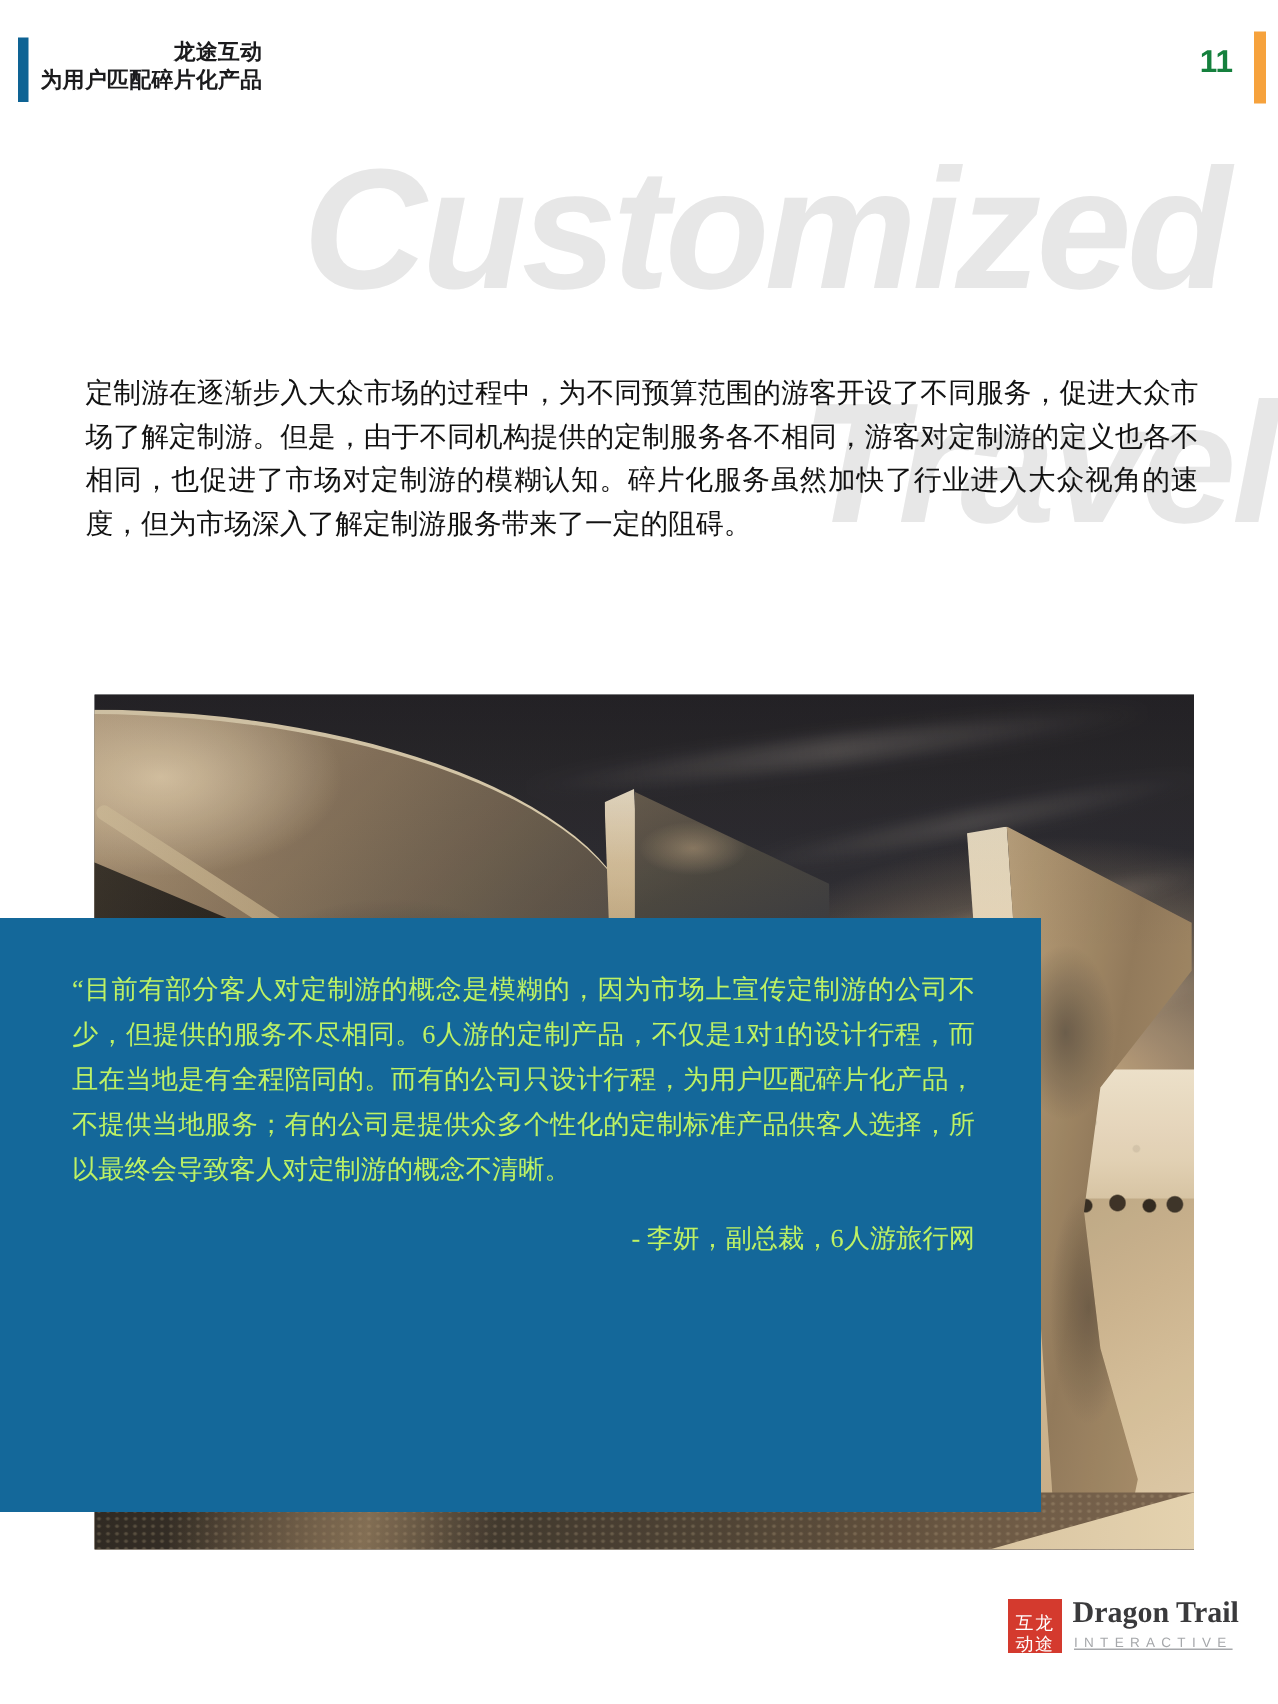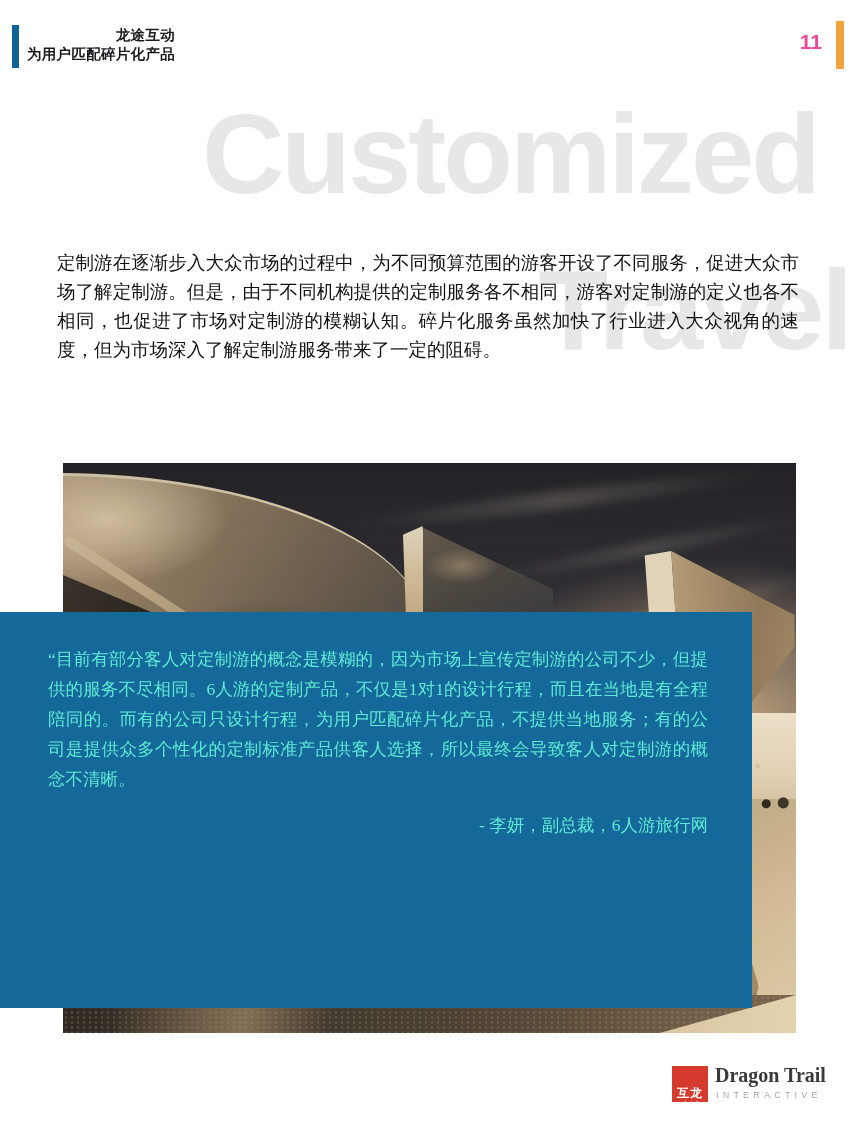--- a/index.html
+++ b/index.html
@@ -4,30 +4,30 @@
 <style>
   html,body { margin:0; padding:0; background:#ffffff; }
   .page {
     position:relative; width:852px; height:1136px; background:#ffffff;
     overflow:hidden; font-family:"Liberation Sans", sans-serif;
   }
   
   .wm {
     position:absolute; z-index:0; color:#e7e7e7; font-weight:bold;
     font-family:"Liberation Sans", sans-serif; letter-spacing:-3px;
-    font-size:114px; white-space:nowrap; user-select:none;
+    font-size:114px; white-space:nowrap; user-select:none;font-style:italic;
   }
   .wm1 { top:88px;  right:34px; }
   .wm2 { top:244px; right:2px;text-align:right;  }
   
   .brand-bar { position:absolute; left:12px; top:25px; width:7px; height:43px; background:#0e6394; z-index:2; }
   .brand-text { position:absolute; left:27px; top:26px; z-index:2;
     font-size:14.5px; font-weight:bold; color:#1b1b1d; line-height:19px; letter-spacing:.3px;text-align:right; }
   .page-num { position:absolute; left:792px; top:30px; width:30px; text-align:right; z-index:2;
-    font-size:21px; font-weight:bold; color:#ec4899; }
+    font-size:21px; font-weight:bold; color:#15803d; }
   .page-num-bar { position:absolute; left:836px; top:21px; width:8px; height:48px; background:#f6a23c; z-index:2; }
   
   .intro {
     position:absolute; left:57px; top:249px; width:742px; z-index:1;
     font-family:"Liberation Serif", serif; font-size:18.5px; line-height:29px;
     color:#121212; text-align:justify;
   }
   
   .photo { position:absolute; left:63px; top:463px; width:733px; height:570px;
     overflow:hidden; z-index:1; background:#3a3a40; }
@@ -100,36 +100,36 @@
   .base-wedge { left:50px; top:532px; width:240px; height:38px; z-index:5;
     background:linear-gradient(100deg,transparent 0%,rgba(150,125,95,.55) 35%,rgba(180,152,115,.6) 55%,transparent 90%); }
   .sand-tri { left:430px; top:532px; width:303px; height:38px; z-index:6;
     clip-path:polygon(55% 100%,100% 0,100% 100%);
     background:linear-gradient(90deg,#c5ad87,#e0cda9 60%,#e9d8b6); }
   .photo-tone { left:0; top:0; right:0; bottom:0; z-index:7; pointer-events:none;
     background-color:rgba(134,98,55,.05);
     background-image:linear-gradient(180deg, rgba(20,20,28,.12) 0%, rgba(0,0,0,0) 30%); }
   
   .quote-box {
-    position:absolute; left:0; top:612px; width:752px; height:396px; z-index:3;
+    position:absolute; left:0; top:612px; width:694px; height:396px; z-index:3;
     background:#14689a; box-sizing:border-box; padding:32px 44px 0 48px;
-    color:#5eead4; font-family:"Liberation Serif", serif;
+    color:#bef264; font-family:"Liberation Serif", serif;
     font-size:17.5px; line-height:30px; text-align:justify;
   }
   .quote-box p { margin:0 0 16px 0; }
   .attribution { text-align:right; margin-top:6px; }
   
   .seal { position:absolute; left:672px; top:1066px; width:36px; height:36px; z-index:2;
     background:#d43a2e; border-radius:0; color:#ffffff; text-align:center;
-    font-size:12px; font-weight:bold; line-height:14px; letter-spacing:1px;
-    padding-top:20px; box-sizing:border-box; }
+    font-size:12px; font-weight:normal; line-height:14px; letter-spacing:1px;
+    padding-top:9px; box-sizing:border-box; }
   .logo-name { position:absolute; left:715px; top:1064px; z-index:2;
     font-family:"Liberation Serif", serif; font-weight:bold; font-size:20px; color:#3a3a3c; }
   .logo-sub { position:absolute; left:716px; top:1090px; z-index:2;
-    font-size:9px; letter-spacing:4.2px; color:#a6a8ab; }
+    font-size:9px; letter-spacing:4.2px; color:#a6a8ab;text-decoration:underline; }
 </style>
 </head>
 <body>
 
 <div class="page">
 
   <div class="wm wm1">Customized</div>
   <div class="wm wm2">Travel</div>
 
   <div class="brand-bar"></div>

